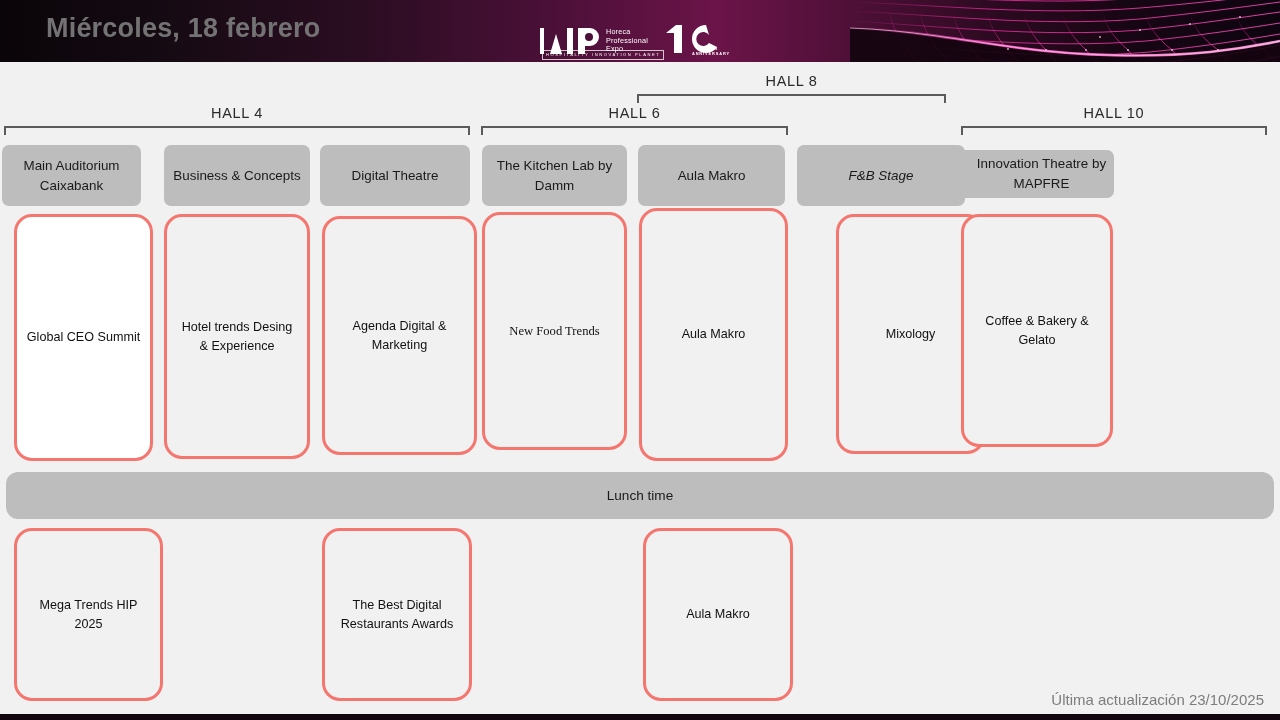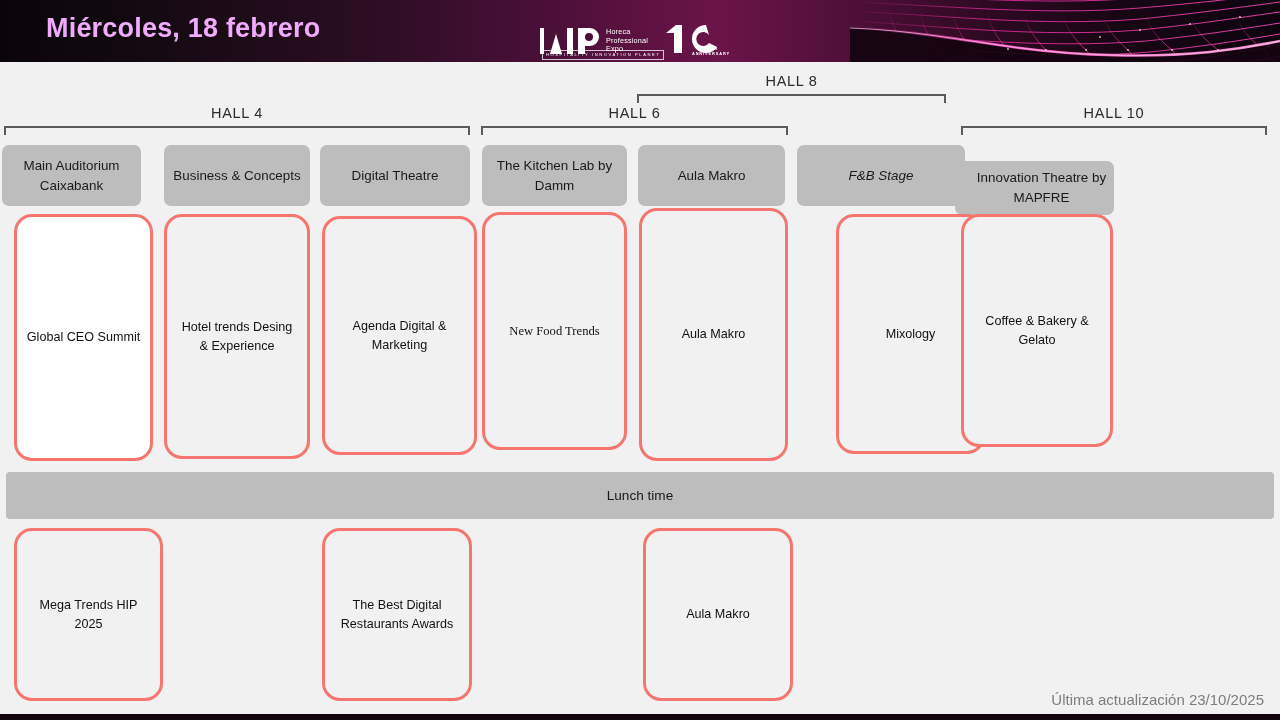--- a/index.html
+++ b/index.html
@@ -24,21 +24,21 @@
         #0a0509 0%, #140a12 12%, #2a0d21 28%,
         #4d1039 44%, #6b1449 56%, #4a0f34 68%,
         #2b0a20 78%, #170613 88%, #0d0410 100%);
   }
   .header-mesh {
     position: absolute; right: 0; top: 0; width: 430px; height: 62px;
     overflow: hidden;
   }
   .header-title {
     position: absolute; left: 46px; top: 13px;
-    font-size: 27px; font-weight: bold; color: #f0abfc;
+    font-size: 27px; font-weight: bold; color: #737373;
     letter-spacing: 0.2px;
     font-family: "Liberation Sans", sans-serif;
   }
   .logo-wrap {
     position: absolute; left: 540px; top: 12px;
     display: flex; align-items: center; gap: 9px; margin-top: 11px;
   }
   .logo-hip { display: flex; align-items: flex-start; gap: 6px; }
   .hip-mark { display: block; }
   .hip-words {
@@ -100,21 +100,21 @@
     font-size: 12.6px; line-height: 19px; color: #111111;
     font-family: "Liberation Sans", sans-serif;
     padding: 5px 9px;
   }
   .card.white { background: #ffffff; }
 
   
   .lunch-bar {
     position: absolute; left: 6px; top: 472px; width: 1268px; height: 47px;
     background: #bdbdbd;
-    border-radius: 4px;
+    border-radius: 12px;
     display: flex; align-items: center; justify-content: center;
     font-size: 13.6px; color: #1a1a1a;
     font-family: "Liberation Sans", sans-serif;
   }
 
   
   .footer-note {
     position: absolute; right: 16px; bottom: 12px;
     font-size: 15px; color: #7d7d7d;
     font-family: "Liberation Sans", sans-serif;
@@ -256,21 +256,21 @@
       </div>
       <div class="room" style="left: 482px; top: 145px; width: 145px; height: 61px;">
         <span>The Kitchen Lab by Damm</span>
       </div>
       <div class="room" style="left: 638px; top: 145px; width: 147px; height: 61px;">
         <span>Aula Makro</span>
       </div>
       <div class="room" style="left: 797px; top: 145px; width: 168px; height: 61px; font-style: italic;">
         <span>F&amp;B Stage</span>
       </div>
-      <div class="room" style="left: 955px; top: 161px; width: 159px; height: 54px; padding-left: 20px;">
+      <div class="room" style="left: 955px; top: 150px; width: 159px; height: 48px; padding-left: 20px;">
         <span>Innovation Theatre by MAPFRE</span>
       </div>
     </div>
 
   <div id="row1">
       <div class="card white" style="left: 14px; top: 214px; width: 139px; height: 247px;">
         <span>Global CEO Summit</span>
       </div>
       <div class="card" style="left: 164px; top: 214px; width: 146px; height: 245px;">
         <span>Hotel trends Desing &amp; Experience</span>

